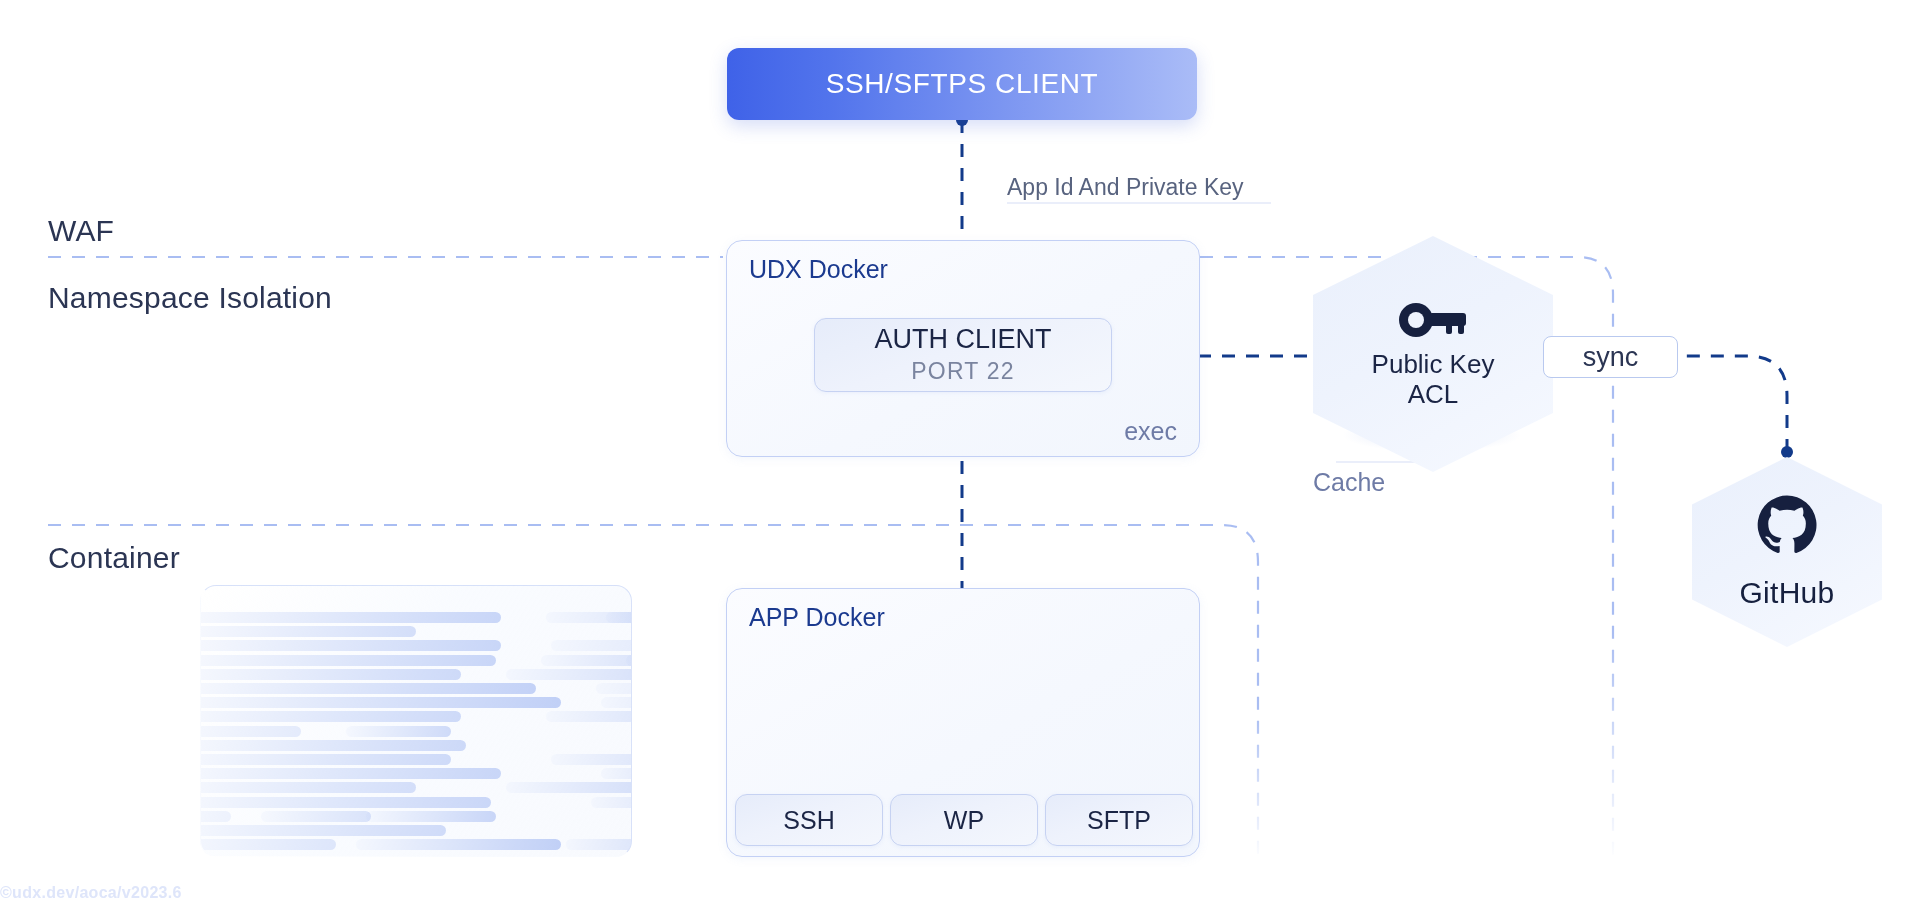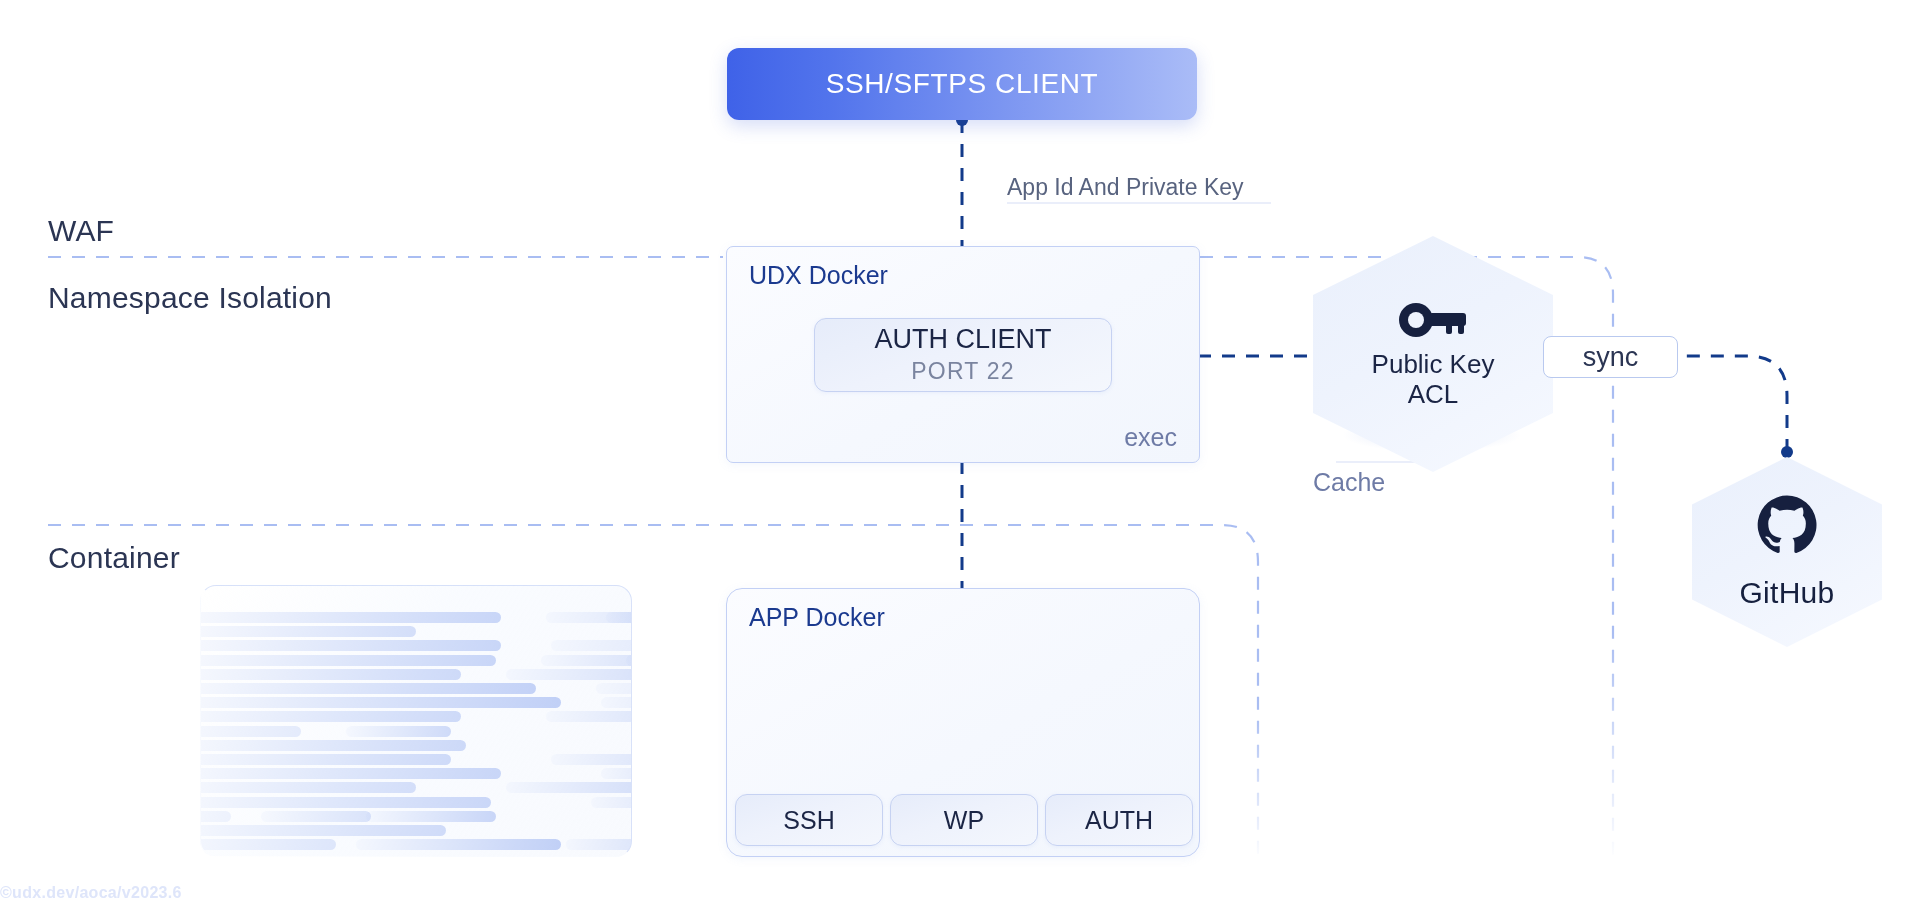--- a/index.html
+++ b/index.html
@@ -208,21 +208,21 @@
   <div class="zone-label" style="left:48px; top:214px;">WAF</div>
   <div class="zone-label" style="left:48px; top:281px;">Namespace Isolation</div>
   <div class="zone-label" style="left:48px; top:541px;">Container</div>
 
   <div id="client-box" class="abs">
     <span>SSH/SFTPS CLIENT</span>
   </div>
 
   <div class="edge-caption" style="left:1007px; top:174px;">App Id And Private Key</div>
 
-  <div class="docker-panel" style="left:726px; top:246px; width:472px; height:215px;border-radius:7px;">
+  <div class="docker-panel" style="left:726px; top:240px; width:472px; height:215px;">
     <div class="docker-title">UDX Docker</div>
     <div class="panel-corner-note">exec</div>
   </div>
   <div class="node-box" style="left:814px; top:318px; width:296px; height:72px;">
     <div class="node-title">AUTH CLIENT</div>
     <div class="node-sub">PORT 22</div>
   </div>
 
   <div class="hex-shadow" style="left:1342px; top:418px; width:180px; height:34px;"></div>
   <div class="hex" style="left:1313px; top:236px; width:240px; height:236px;">
@@ -298,18 +298,18 @@
     <div class="docker-title">APP Docker</div>
   </div>
 
   <div class="node-box" style="left:735px; top:794px; width:146px; height:50px;">
     <div class="node-small">SSH</div>
   </div>
   <div class="node-box" style="left:890px; top:794px; width:146px; height:50px;">
     <div class="node-small">WP</div>
   </div>
   <div class="node-box" style="left:1045px; top:794px; width:146px; height:50px;">
-    <div class="node-small">AUTH</div>
+    <div class="node-small">SFTP</div>
   </div>
 
   <div id="footer">©udx.dev/aoca/v2023.6</div>
 
 </div>
 
 </body></html>

